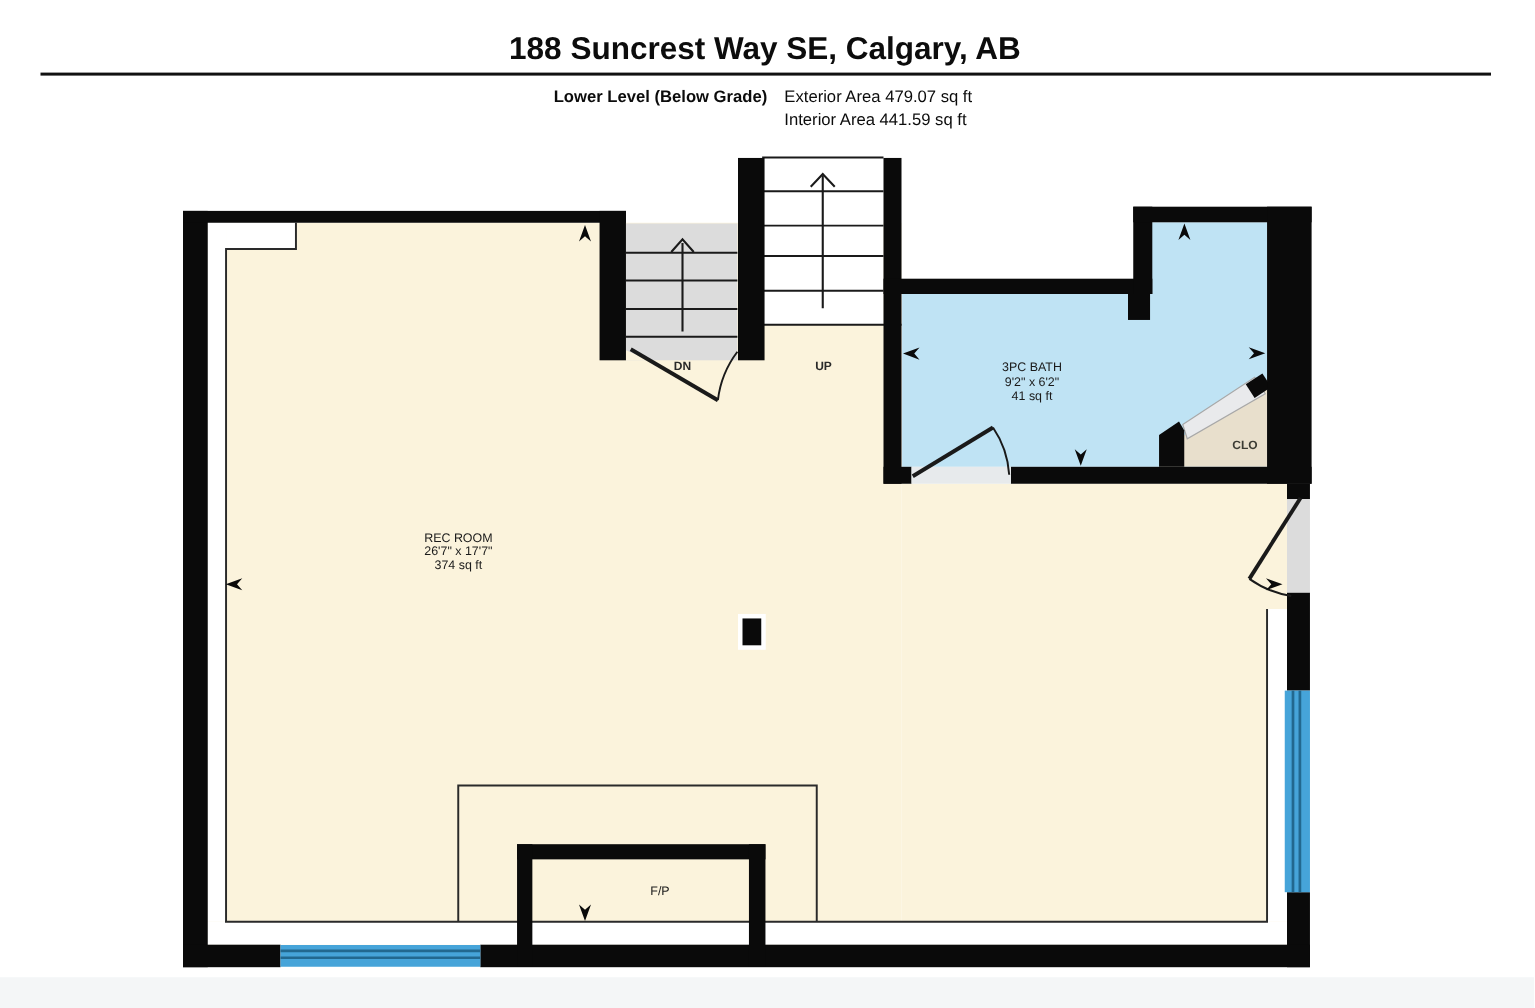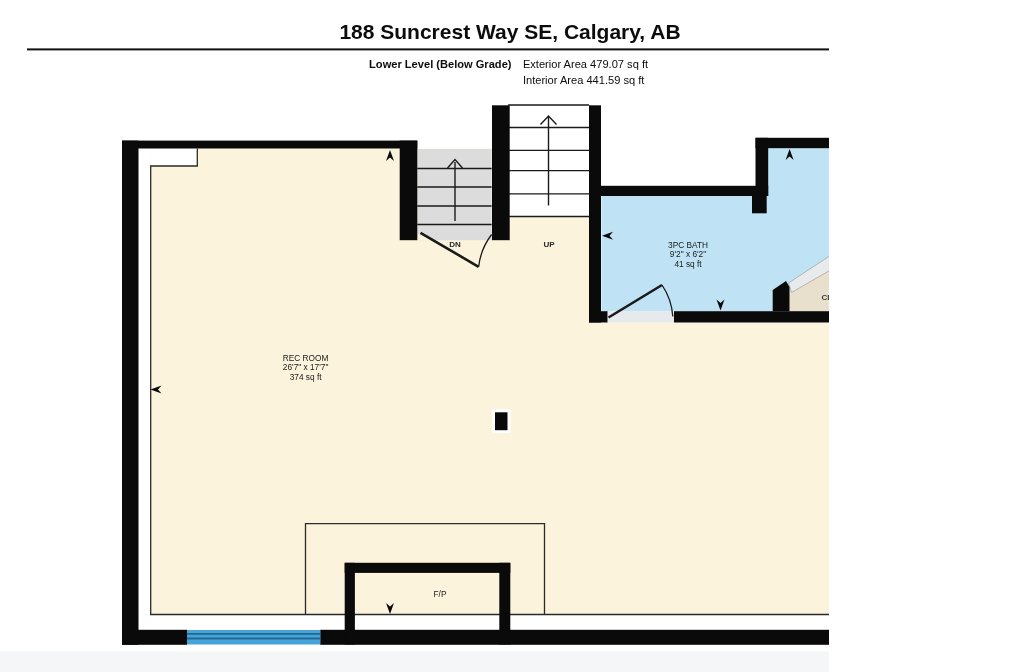--- a/index.html
+++ b/index.html
@@ -1,16 +1,16 @@
 <!DOCTYPE html>
 <html><head>
 <meta charset="utf-8">
 <style>
   html,body{margin:0;padding:0;background:#ffffff;}
-  #page{position:relative;width:829px;height:672px;overflow:hidden;background:#ffffff;
+  #page{position:relative;width:1023px;height:672px;overflow:hidden;background:#ffffff;
         font-family:"Liberation Sans", sans-serif;}
   svg{position:absolute;left:0;top:0;}
 </style>
 </head>
 <body>
 <div id="page">
 <svg width="1023" height="672" viewBox="0 0 1023 672">
   <rect x="0" y="0" width="1023" height="672" fill="#ffffff"></rect>
   <rect x="0" y="651.5" width="1023" height="20.5" fill="#f4f6f7"></rect>
 

